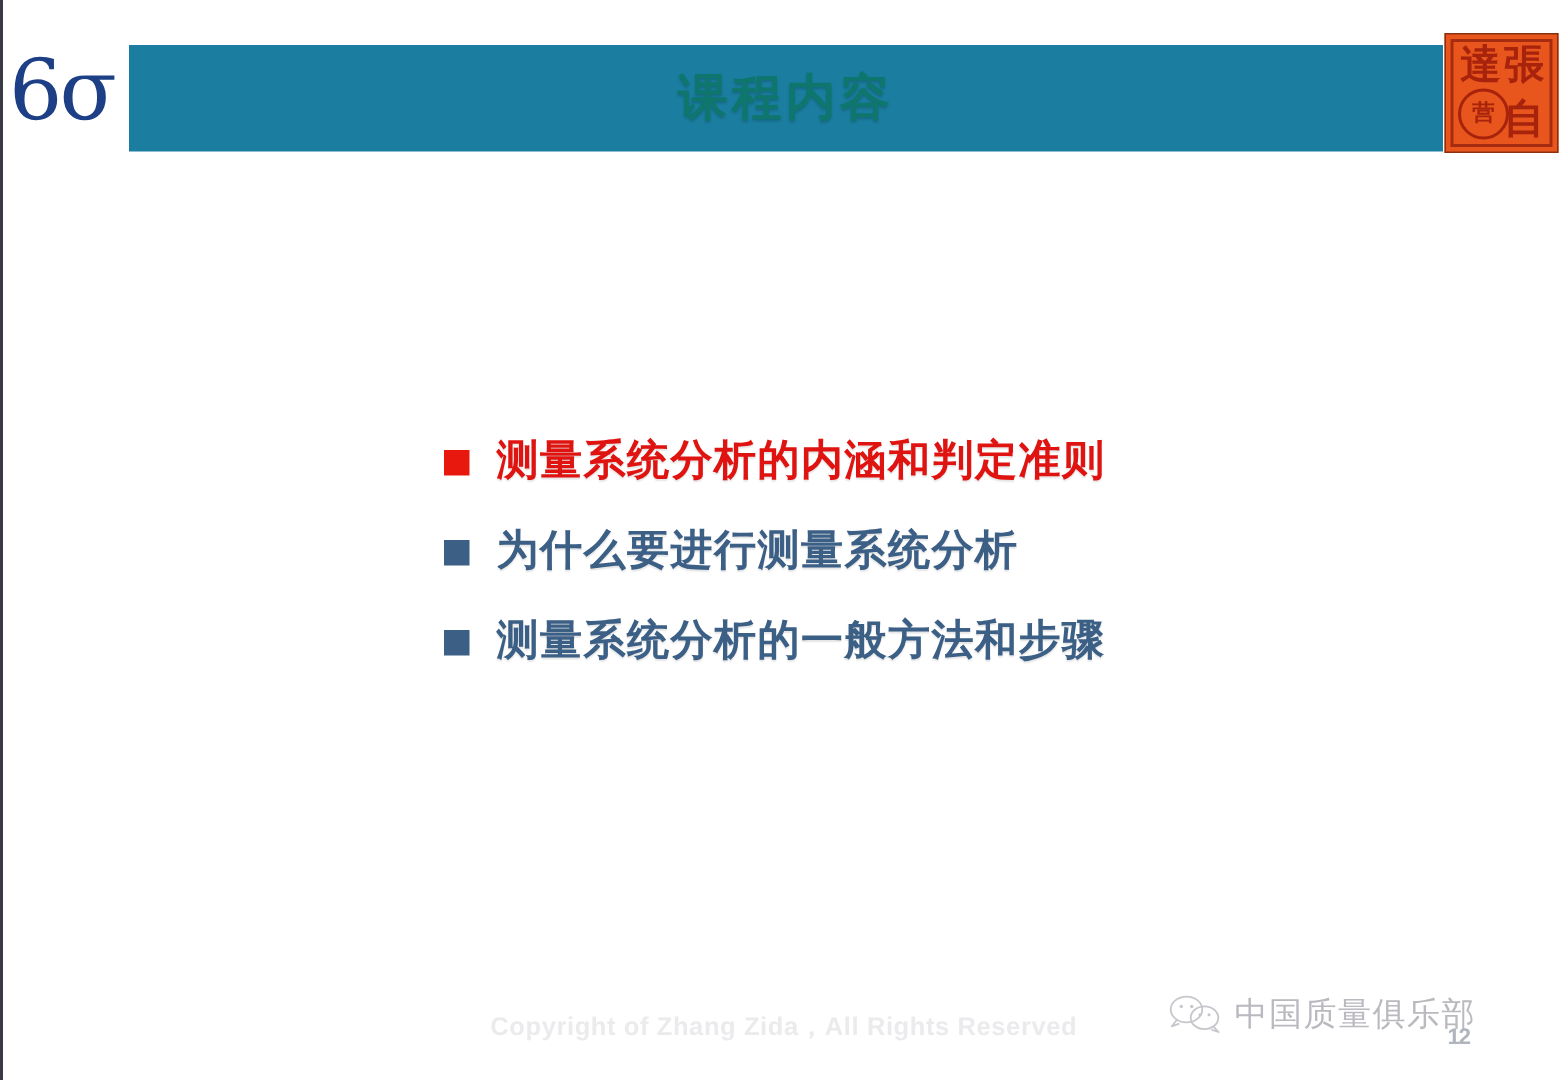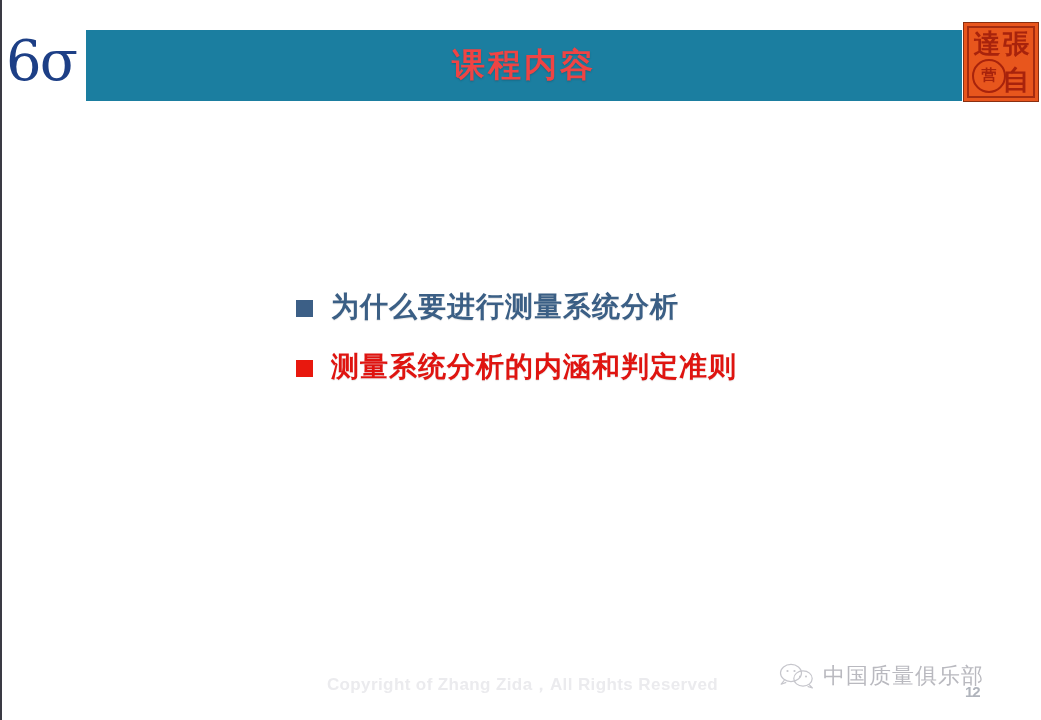--- a/index.html
+++ b/index.html
@@ -32,21 +32,21 @@
   }
   .header-title {
     position: absolute;
     left: 84px;
     top: 30px;
     width: 876px;
     height: 71px;
     display: flex;
     align-items: center;
     justify-content: center;
-    color: #ef4444;
+    color: #0f766e;
     font-size: 33px;
     font-weight: bold;
     letter-spacing: 3px;
     text-shadow: 0 1px 2px rgba(0,0,0,0.18);
   }
 
   .sigma-logo {
     position: absolute;
     left: 4px;
     top: 18px;
@@ -196,30 +196,34 @@
     <div class="seal-inner">
       <span class="seal-ch tl">達</span>
       <span class="seal-ch tr">張</span>
       <span class="seal-ch br">自</span>
       <span class="seal-circle">营</span>
     </div>
   </div>
 
   <div class="bullets">
 
+    <div class="bullet-row b-red">
+      <span class="bullet-marker"></span>
+      <span class="bullet-text">测量系统分析的内涵和判定准则</span>
+    </div>
+
     <div class="bullet-row b-blue">
       <span class="bullet-marker"></span>
       <span class="bullet-text">为什么要进行测量系统分析</span>
     </div>
 
-    <div class="bullet-row b-red">
+    <div class="bullet-row b-blue">
       <span class="bullet-marker"></span>
-      <span class="bullet-text">测量系统分析的内涵和判定准则</span>
-    </div>
-
+      <span class="bullet-text">测量系统分析的一般方法和步骤</span>
+    </div>
 
   </div>
 
   <div class="copyright">Copyright of Zhang Zida，All Rights Reserved</div>
 
   <div class="watermark">
     <span class="wechat-icon">
       <svg viewBox="0 0 40 30" width="40" height="30" aria-hidden="true">
         <g fill="none" stroke="#c6c6cc" stroke-width="1.2">
           <ellipse cx="14" cy="12" rx="10.5" ry="8.6"></ellipse>

